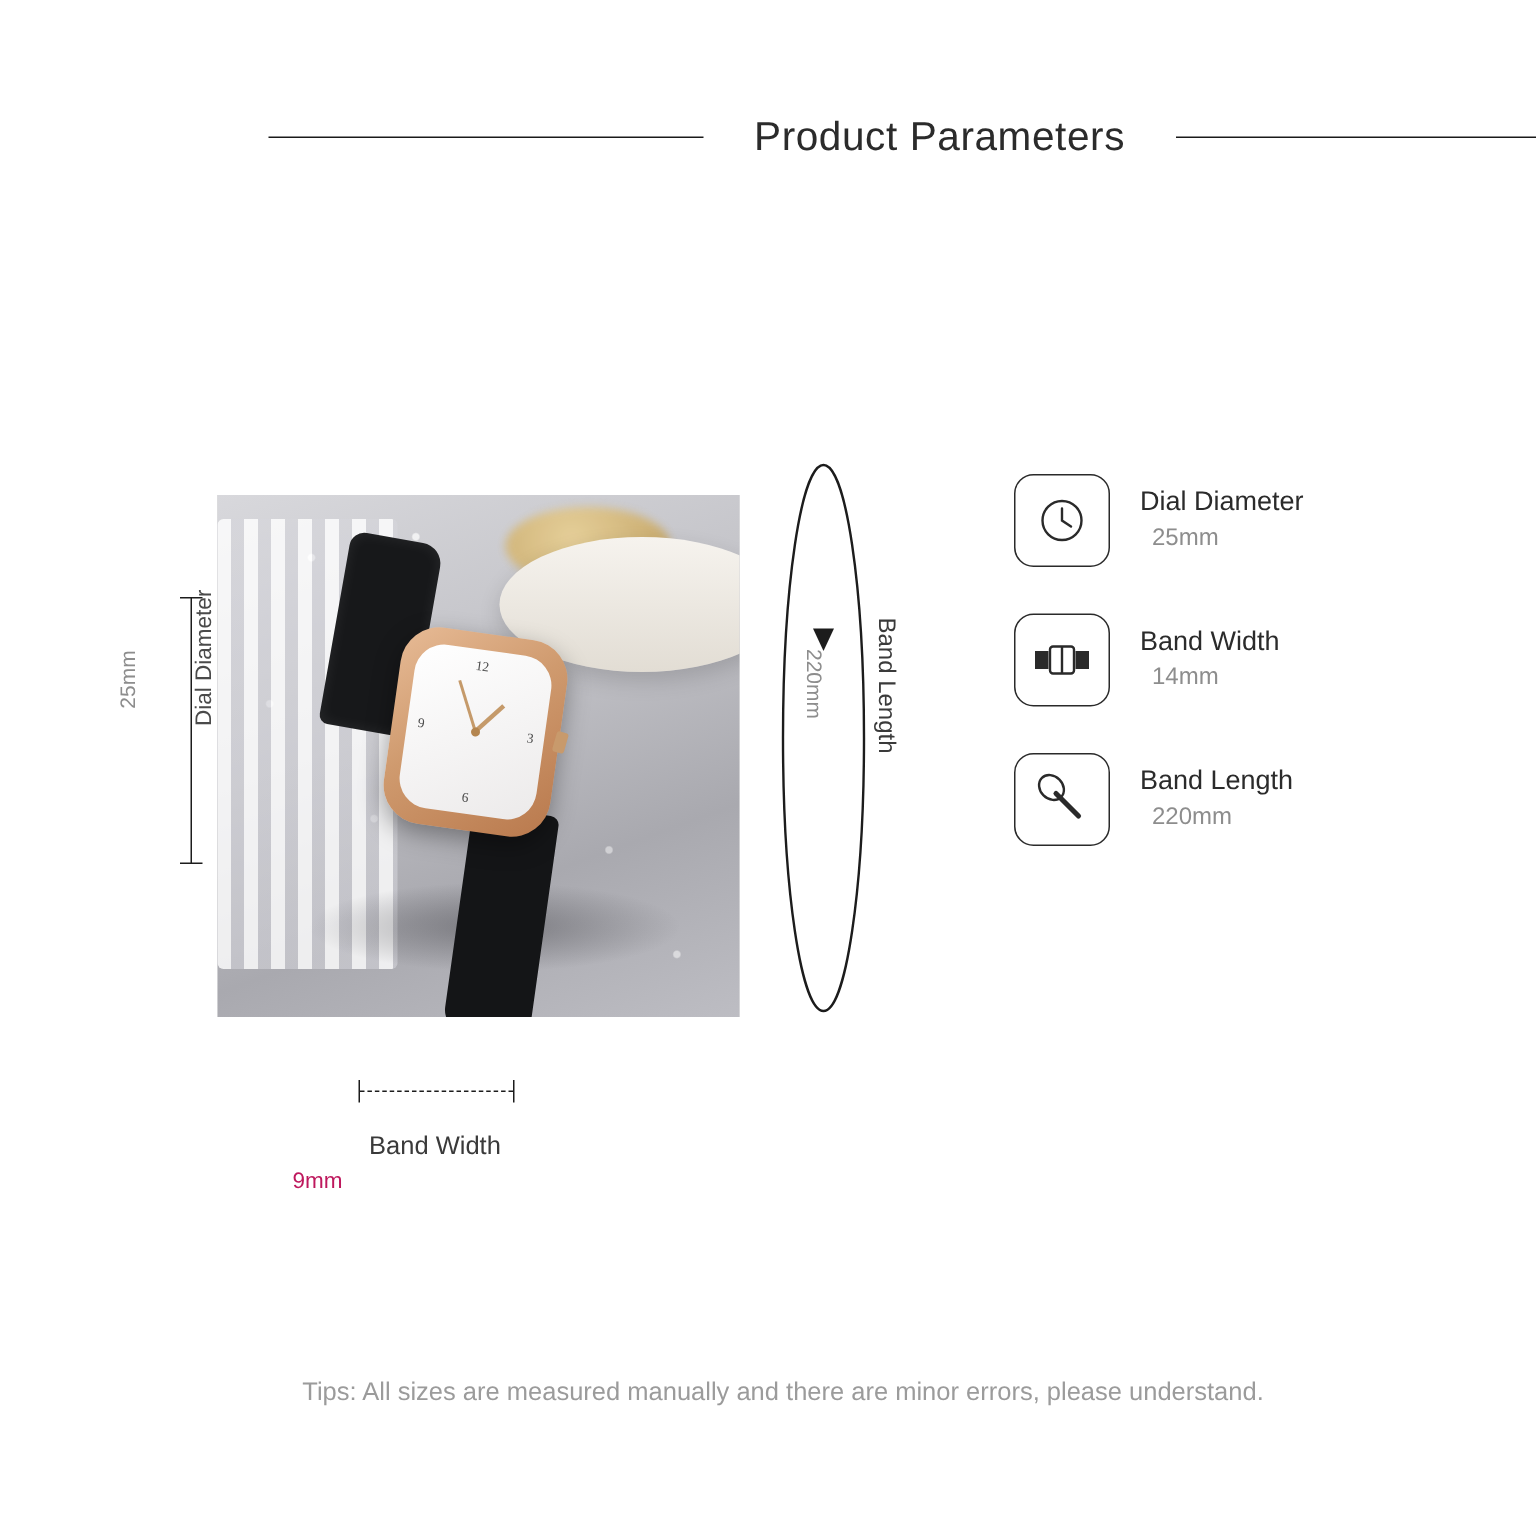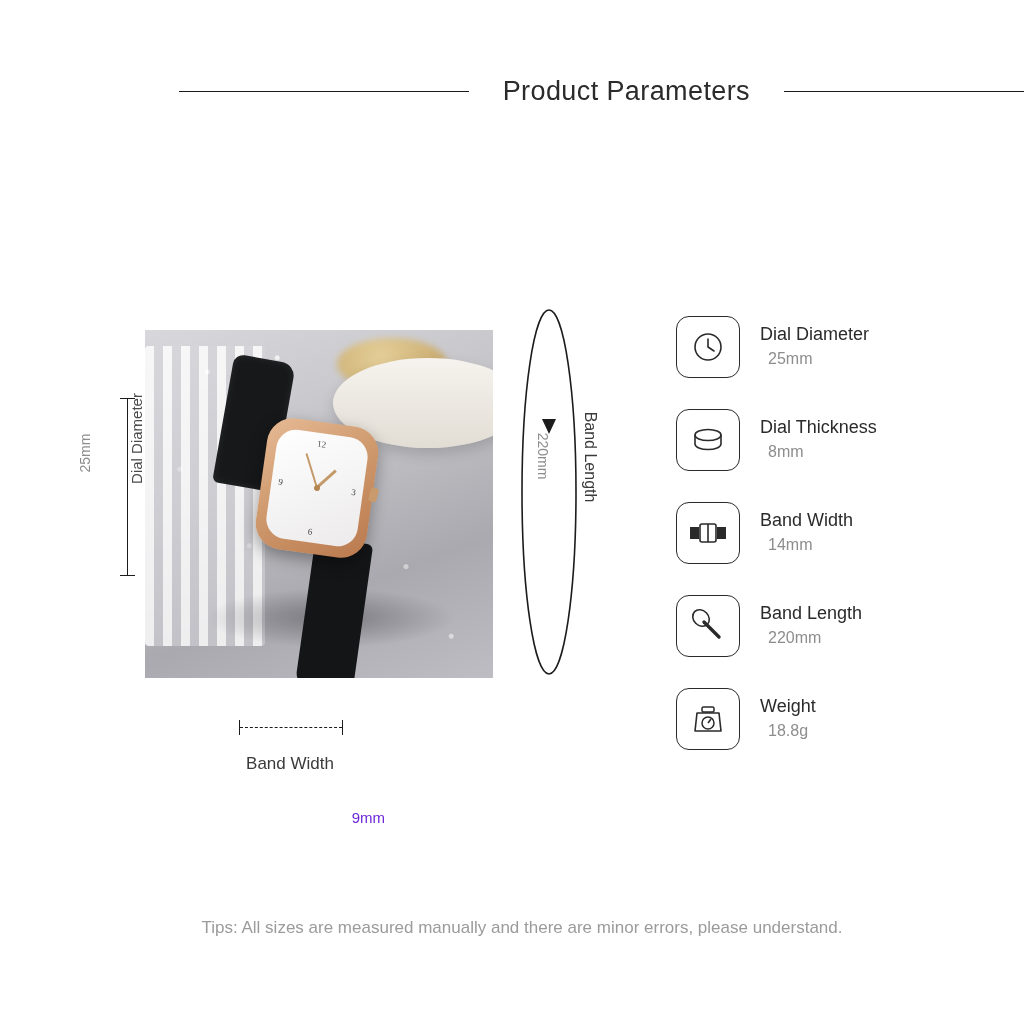--- a/index.html
+++ b/index.html
@@ -231,24 +231,23 @@
     width: 190px;
     text-align: center;
     font-size: 17px;
     color: #3a3a3a;
   }
   .band-width-value {
     position: absolute;
     left: 195px;
     top: 779px;
     width: 190px;
-    text-align: right;
+    text-align: left;
     font-size: 15px;
-    color: #6d28d9;
-    margin-top: 30px;
+    color: #be185d;
   }
 
   
   .loop {
     position: absolute;
     left: 519px;
     top: 306px;
     width: 60px;
     height: 372px;
   }
@@ -389,32 +388,20 @@
         <circle cx="20" cy="20" r="13" fill="none" stroke="#2a2a2a" stroke-width="1.6"></circle>
         <path d="M20 12 V20 L26 24" fill="none" stroke="#2a2a2a" stroke-width="1.6" stroke-linecap="round"></path>
       </svg>
     </div>
     <div class="spec-text">
       <div class="spec-label">Dial Diameter</div>
       <div class="spec-value">25mm</div>
     </div>
   </div>
 
-  <div class="spec-row">
-    <div class="spec-icon">
-      <svg width="42" height="36" viewBox="0 0 42 36">
-        <ellipse cx="21" cy="13" rx="13" ry="5.5" fill="none" stroke="#2a2a2a" stroke-width="1.6"></ellipse>
-        <path d="M8 13 V22 A13 5.5 0 0 0 34 22 V13" fill="none" stroke="#2a2a2a" stroke-width="1.6"></path>
-      </svg>
-    </div>
-    <div class="spec-text">
-      <div class="spec-label">Dial Thickness</div>
-      <div class="spec-value">8mm</div>
-    </div>
-  </div>
 
   <div class="spec-row">
     <div class="spec-icon">
       <svg width="44" height="30" viewBox="0 0 44 30">
         <rect x="4" y="9" width="9" height="12" fill="#2a2a2a"></rect>
         <rect x="14" y="6" width="16" height="18" rx="2" fill="none" stroke="#2a2a2a" stroke-width="1.6"></rect>
         <line x1="22" y1="6" x2="22" y2="24" stroke="#2a2a2a" stroke-width="1.6"></line>
         <rect x="31" y="9" width="9" height="12" fill="#2a2a2a"></rect>
       </svg>
     </div>
@@ -430,30 +417,16 @@
         <ellipse cx="14" cy="13" rx="7.5" ry="9" fill="none" stroke="#2a2a2a" stroke-width="1.6" transform="rotate(-45 14 13)"></ellipse>
         <path d="M17 17 L32 32" stroke="#2a2a2a" stroke-width="3.4" stroke-linecap="round"></path>
       </svg>
     </div>
     <div class="spec-text">
       <div class="spec-label">Band Length</div>
       <div class="spec-value">220mm</div>
     </div>
   </div>
 
-  <div class="spec-row">
-    <div class="spec-icon">
-      <svg width="42" height="40" viewBox="0 0 42 40">
-        <path d="M8 32 L10 14 H32 L34 32 Z" fill="none" stroke="#2a2a2a" stroke-width="1.6" stroke-linejoin="round"></path>
-        <circle cx="21" cy="24" r="6" fill="none" stroke="#2a2a2a" stroke-width="1.5"></circle>
-        <line x1="21" y1="24" x2="24" y2="20" stroke="#2a2a2a" stroke-width="1.5"></line>
-        <rect x="15" y="8" width="12" height="5" rx="1.5" fill="none" stroke="#2a2a2a" stroke-width="1.5"></rect>
-      </svg>
-    </div>
-    <div class="spec-text">
-      <div class="spec-label">Weight</div>
-      <div class="spec-value">18.8g</div>
-    </div>
-  </div>
 
 </div>
 
 <div class="tips">Tips: All sizes are measured manually and there are minor errors, please understand.</div>
 
 </body></html>

